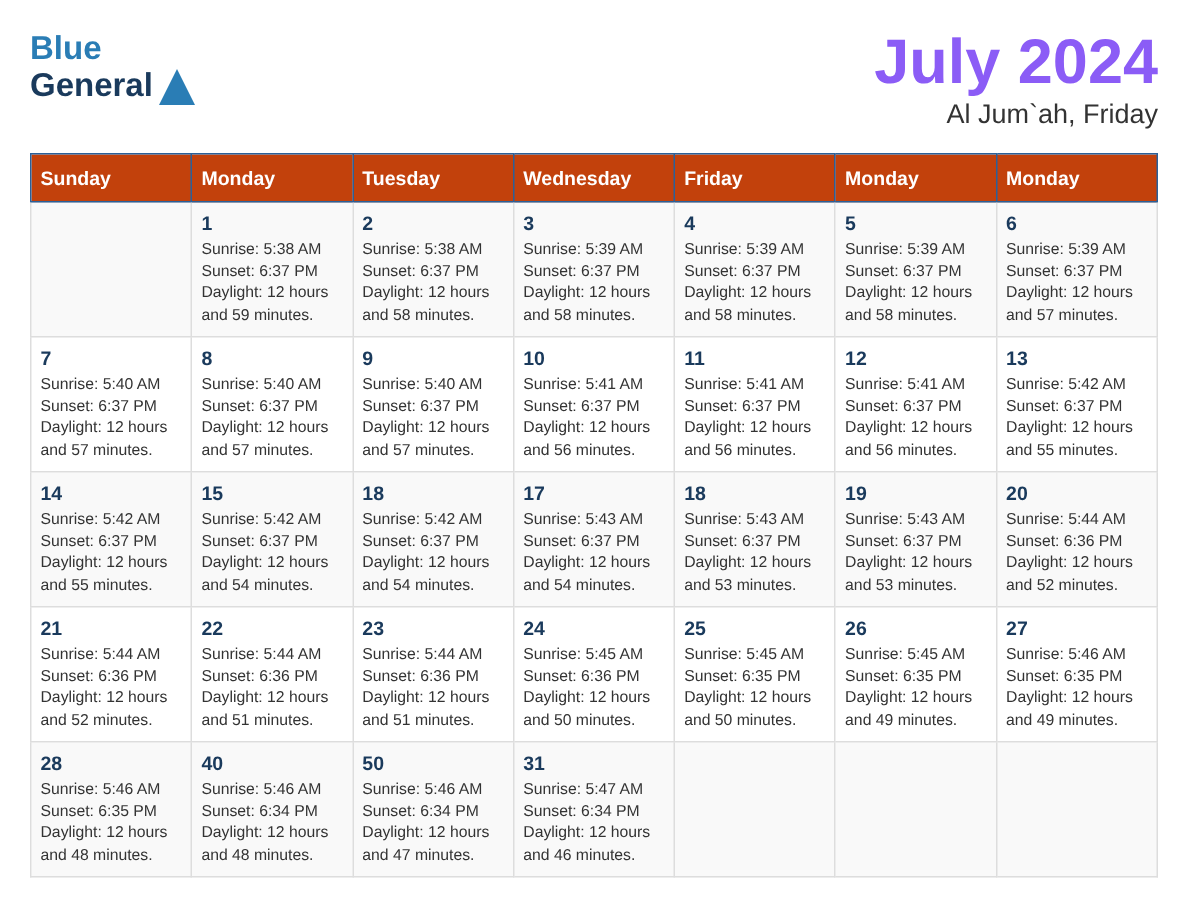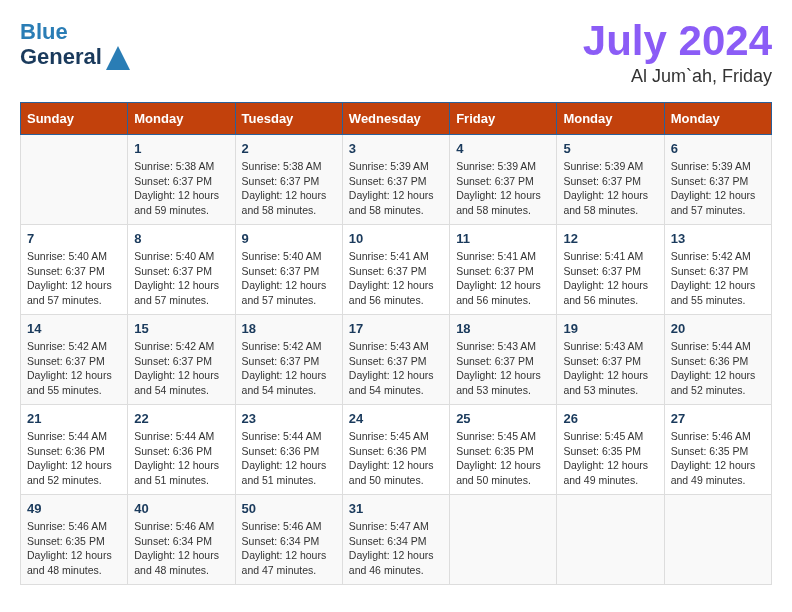--- a/index.html
+++ b/index.html
@@ -310,21 +310,21 @@
         <td>
           <span class="day-number">27</span>
           <div class="day-info" style="white-space: pre-line;">Sunrise: 5:46 AM
 Sunset: 6:35 PM
 Daylight: 12 hours
 and 49 minutes.</div>
         </td>
       </tr>
       <tr>
         <td>
-          <span class="day-number">49</span>
+          <span class="day-number">28</span>
           <div class="day-info" style="white-space: pre-line;">Sunrise: 5:46 AM
 Sunset: 6:35 PM
 Daylight: 12 hours
 and 48 minutes.</div>
         </td>
         <td>
           <span class="day-number">40</span>
           <div class="day-info" style="white-space: pre-line;">Sunrise: 5:46 AM
 Sunset: 6:34 PM
 Daylight: 12 hours

